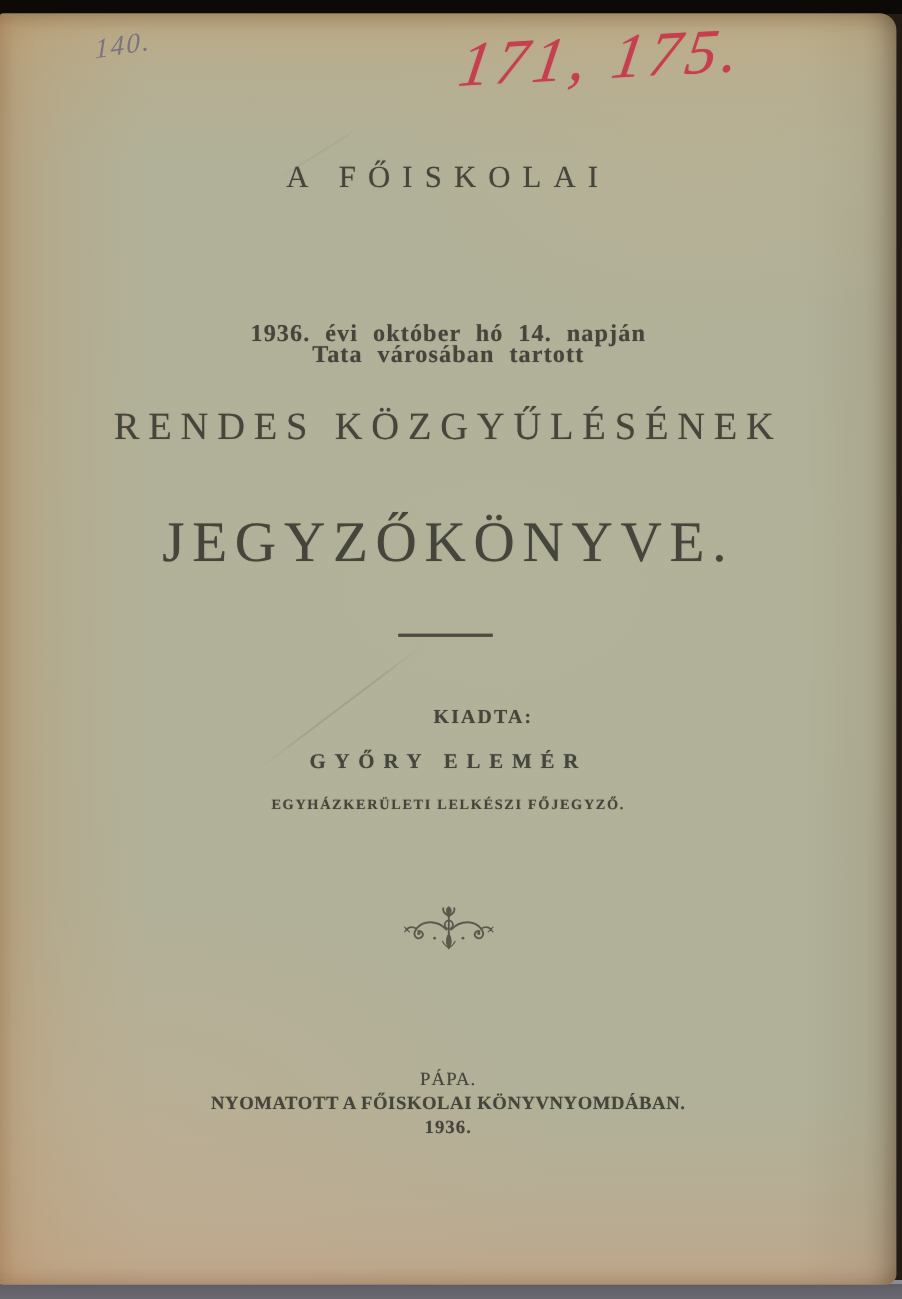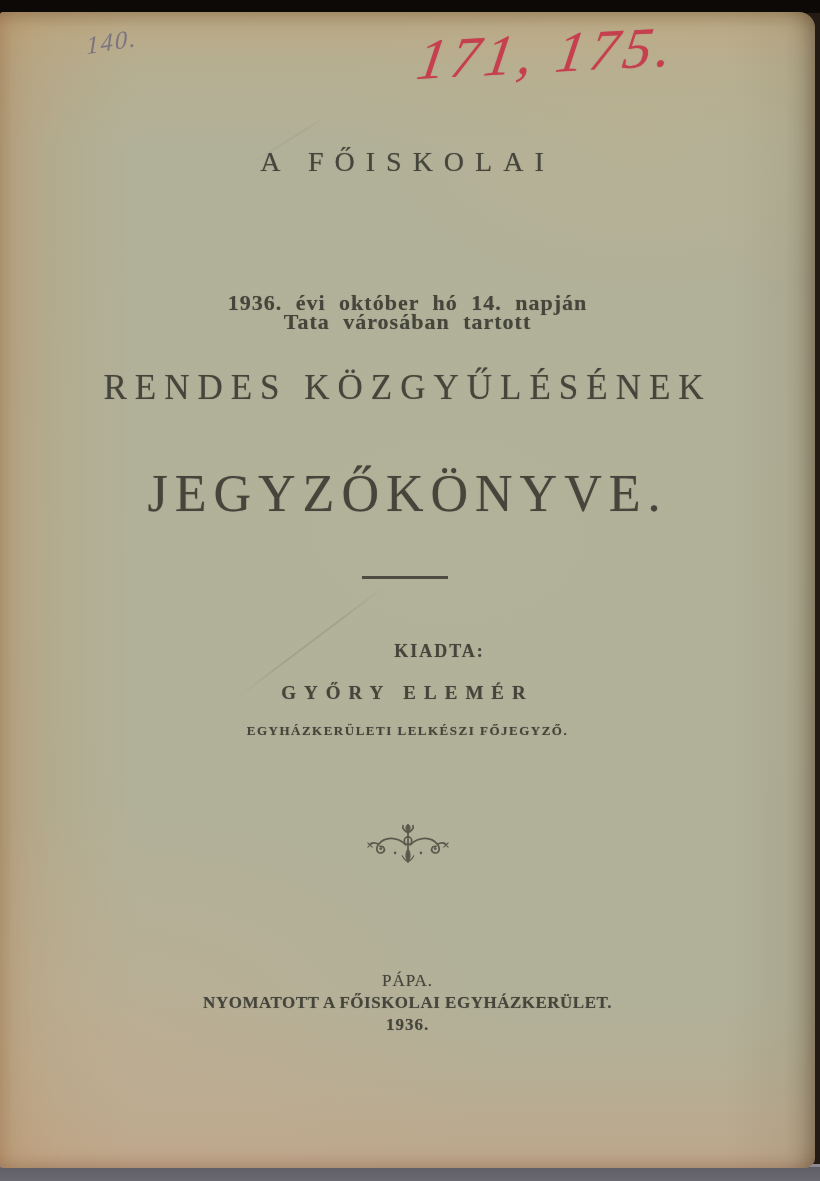--- a/index.html
+++ b/index.html
@@ -141,17 +141,17 @@
           <path d="M60,36 C56,42 56,49 60,56 C64,49 64,42 60,36 Z" fill="#4f4e44" stroke-width="1.2"></path>
           <circle cx="42" cy="42" r="1.8" fill="#4f4e44" stroke="none"></circle>
           <circle cx="78" cy="42" r="1.8" fill="#4f4e44" stroke="none"></circle>
           <path d="M52,46 C54,50 57,53 60,54" stroke-width="1.6"></path>
           <path d="M68,46 C66,50 63,53 60,54" stroke-width="1.6"></path>
         </g>
       </svg>
     </div>
 
     <div class="printed imprint-city">PÁPA.</div>
-    <div class="printed imprint-printer">NYOMATOTT A FŐISKOLAI EGYHÁZKERÜLET.</div>
+    <div class="printed imprint-printer">NYOMATOTT A FŐISKOLAI KÖNYVNYOMDÁBAN.</div>
     <div class="printed imprint-year">1936.</div>
 
   </div>
 </div>
 
 </body></html>

